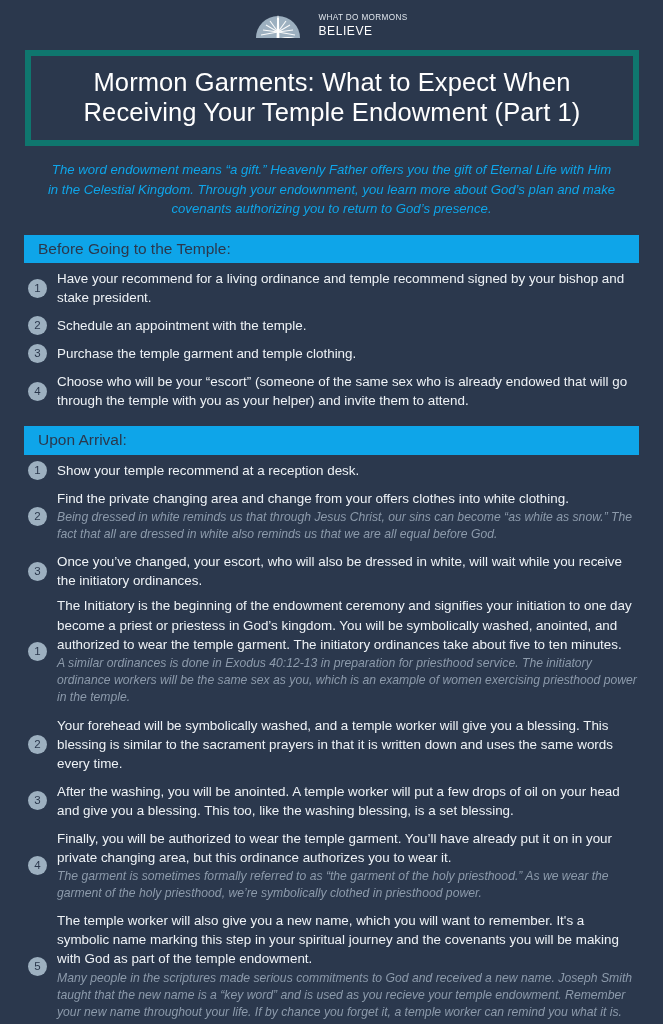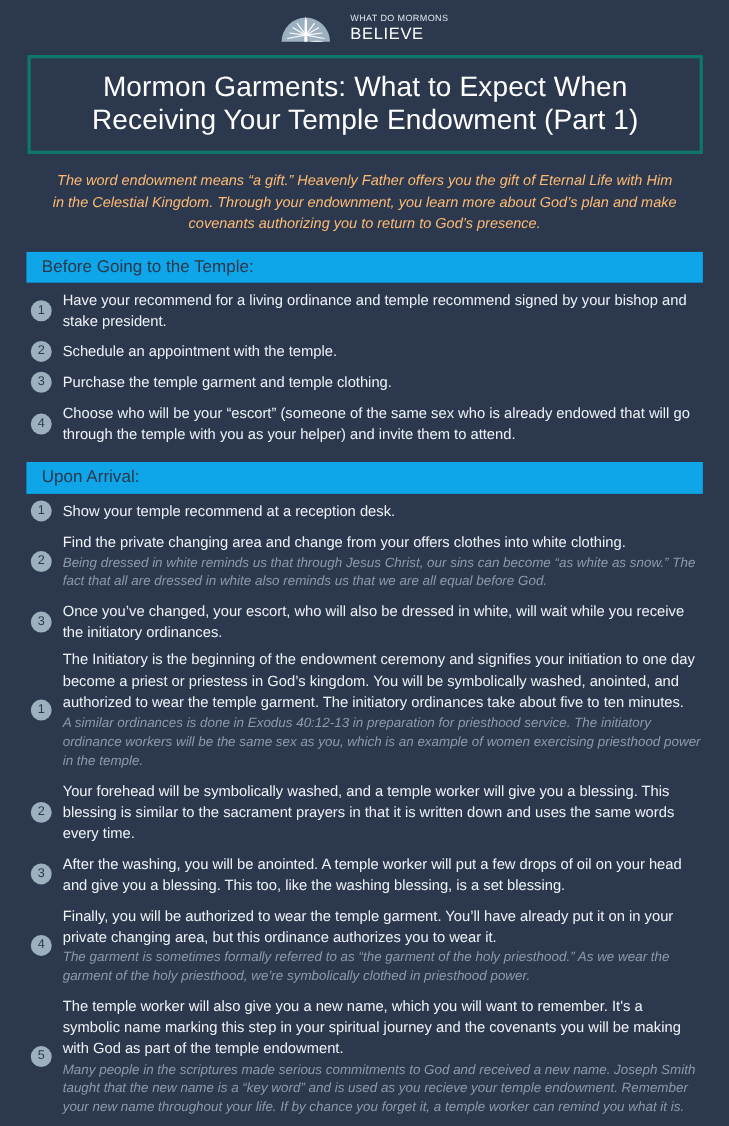--- a/index.html
+++ b/index.html
@@ -48,50 +48,50 @@
     line-height: 1;
   }
   .logo-words .top {
     font-size: 8.2px;
     letter-spacing: 0.35px;
     color: #dfe5ec;
     font-weight: 400;
     margin-bottom: 2px;
   }
   .logo-words .bottom {
-    font-size: 15px;
+    font-size: 12px;
     letter-spacing: 0.6px;
     color: #ffffff;
     font-weight: 400;
   }
 
   
   .title-box {
     margin: 10px 18px 0 19px;
-    border: 3px solid #0f766e;
+    border: 6px solid #0f766e;
     padding: 11px 14px 13px 14px;
     text-align: center;
   }
   .title-box h1 {
     margin: 0;
     font-size: 25.5px;
     font-weight: 400;
     line-height: 1.18;
     color: #ffffff;
     letter-spacing: 0.1px;
   }
 
   
   .intro {
     margin: 14px 40px 0 40px;
     text-align: center;
     font-style: italic;
     font-size: 13.2px;
     line-height: 1.48;
-    color: #fdba74;
+    color: #0ea5e9;
   }
 
   
   .section-bar {
     margin: 16px 18px 0 18px;
     background: #0ea5e9;
     color: #2b384d;
     font-size: 15.5px;
     padding: 4px 0 5px 14px;
     line-height: 1.25;

